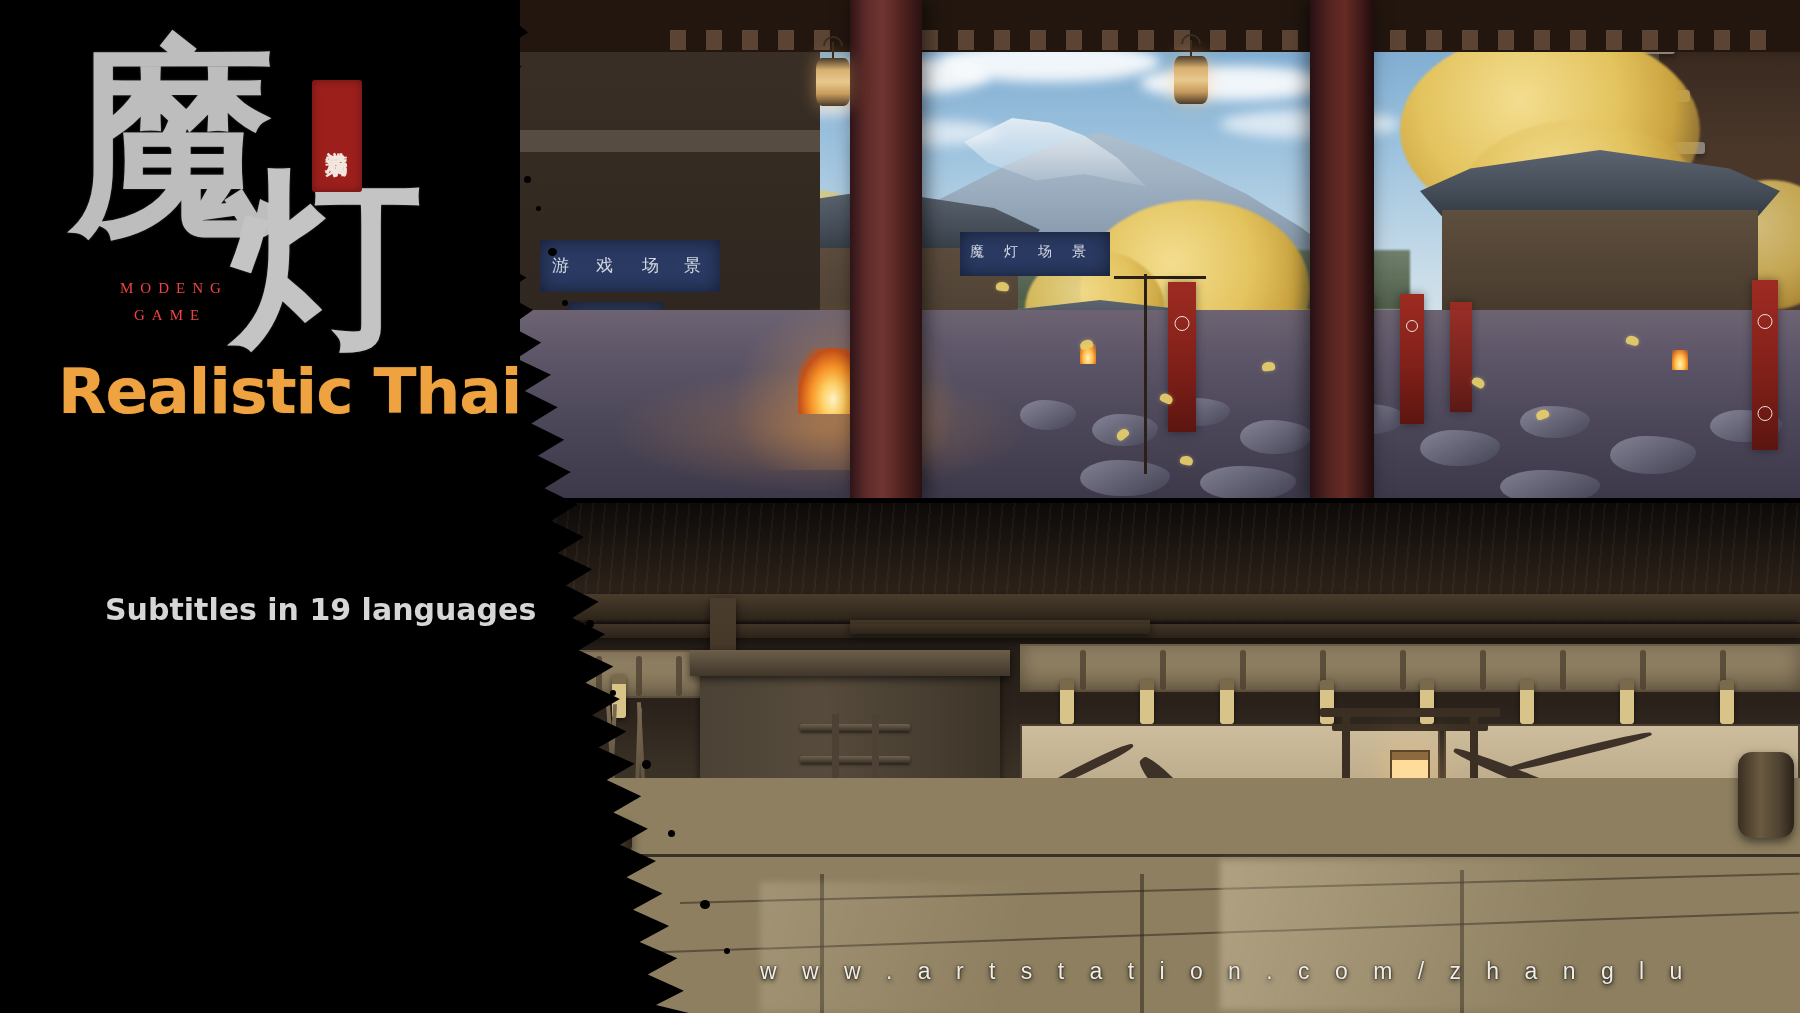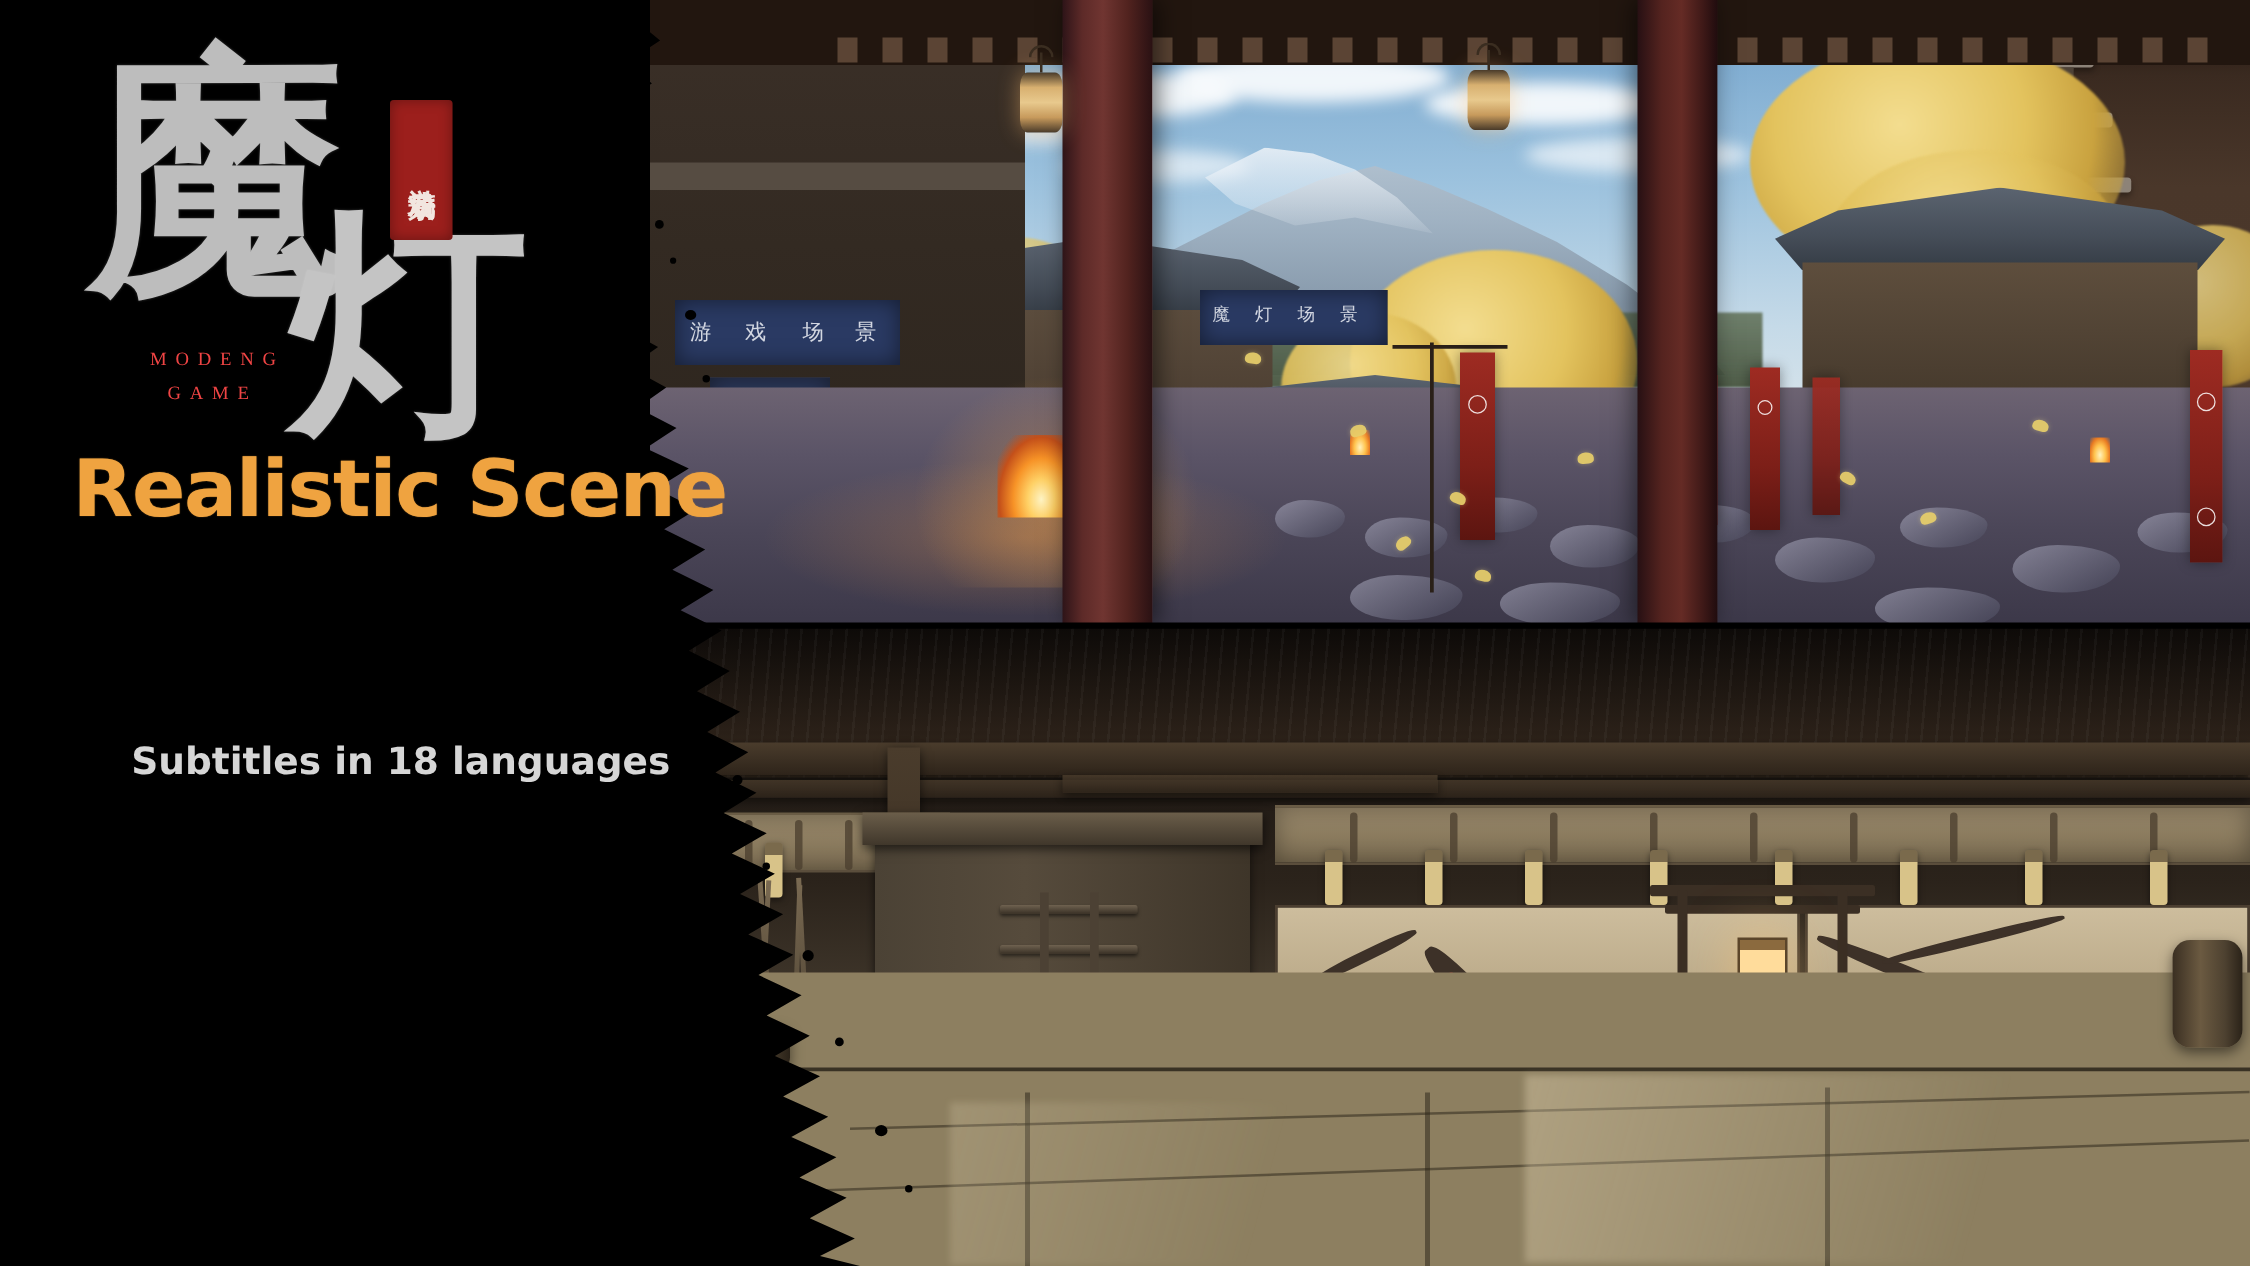--- a/index.html
+++ b/index.html
@@ -701,20 +701,21 @@
     <div id="logo-wrap">
       <div class="logo-ch" id="logo-ch1">魔</div>
       <div class="logo-ch" id="logo-ch2">灯</div>
       <div id="logo-seal">
         <span>游戏场景</span>
       </div>
       <div class="logo-en" id="logo-en1">MODENG</div>
       <div class="logo-en" id="logo-en2">GAME</div>
     </div>
 
-    <div class="headline" id="headline1">Realistic Scene</div>
-
-    <div class="sub" id="sub-subs">Subtitles in 18 languages</div>
+    <div class="headline" id="headline1">Realistic Thai</div>
+
+    <div class="sub" id="sub-subs">Subtitles in 19 languages</div>
 
   </div>
 
+  <div id="url">w w w . a r t s t a t i o n . c o m / z h a n g l u</div>
 
 </div>
 
 </body></html>

